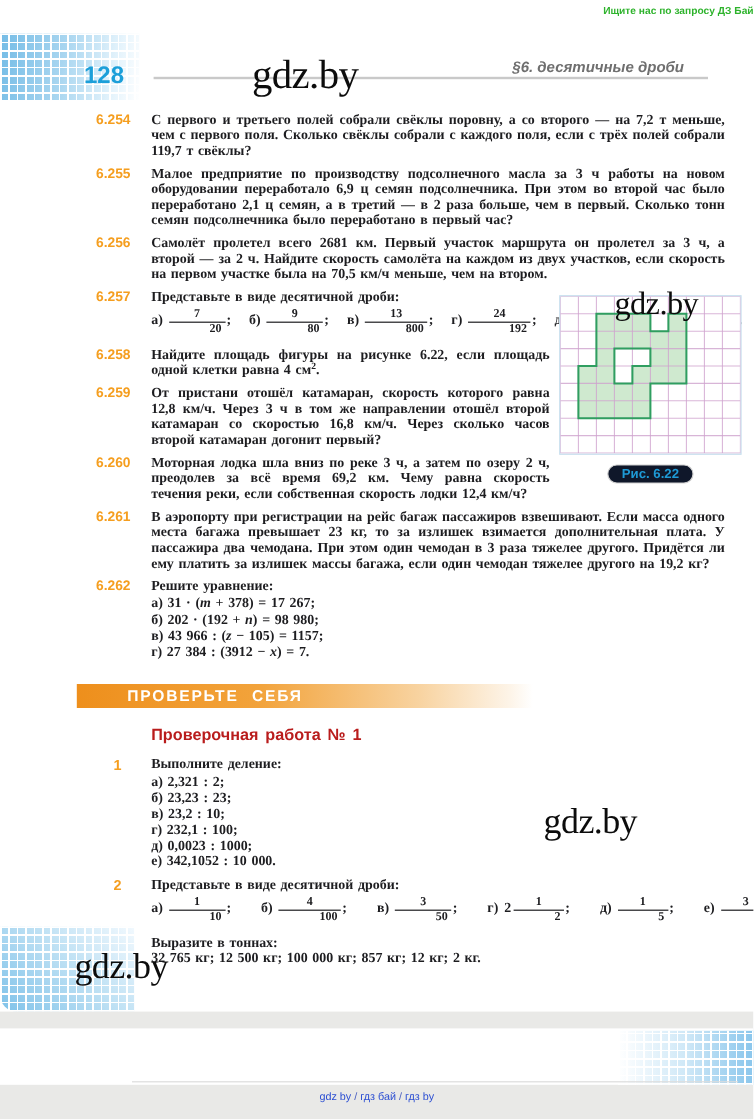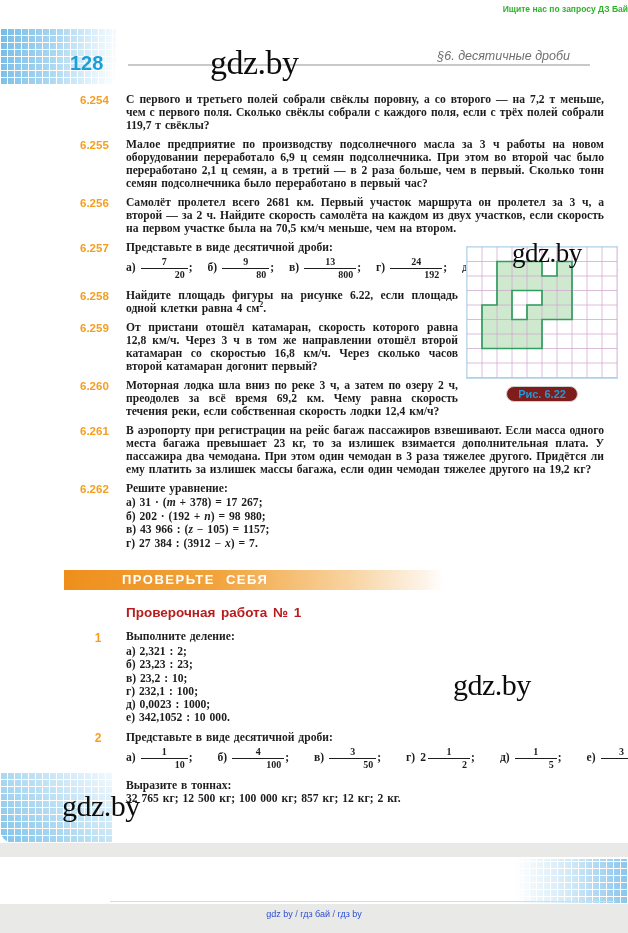--- a/index.html
+++ b/index.html
@@ -17,21 +17,21 @@
       --base:linear-gradient(100deg,#74bce6 0%,#a9d6f0 45%,#e6f4fc 82%,#ffffff 100%);}
   .pattern-bl{position:absolute;left:0;top:772px;width:112px;height:71px;border-bottom-left-radius:14px;
       --base:linear-gradient(45deg,#7fc2e9 0%,#bfe1f4 55%,#f2f9fe 100%);}
   .pattern-br{position:absolute;right:0;top:2px;width:113px;height:45px;
       --base:linear-gradient(90deg,#ffffff 0%,#cfe8f7 50%,#8ac6ec 100%);}
   
   .pagenum{position:absolute;left:70px;top:52px;font-family:"Liberation Sans",sans-serif;
            font-size:20px;font-weight:bold;color:#1c9fd9;z-index:2;}
   .chapter-rule{position:absolute;left:128px;top:64px;width:462px;height:2px;background:#c9c9c9;}
   .chapter-title{position:absolute;right:58px;top:49px;font-family:"Liberation Sans",sans-serif;
-           font-style:italic;font-weight:normal;font-size:12.5px;color:#6f6f6f;}
+           font-style:italic;font-weight:bold;font-size:12.5px;color:#6f6f6f;}
   
   .wm{position:absolute;font-family:Liberation Serif, serif;color:#0c0c0c;z-index:6;
       pointer-events:none;letter-spacing:-0.5px;}
   .wm1{left:210px;top:44px;font-size:34px;}
   .wm2{left:512px;top:238px;font-size:27px;}
   .wm3{left:453px;top:668px;font-size:30px;}
   .wm4{left:62px;top:789px;font-size:30px;}
   
   .content{position:absolute;left:4px;top:90px;width:628px;padding:3px 28px 0 76px;box-sizing:border-box;}
   .problem{display:flex;margin-bottom:6px;}
@@ -52,27 +52,27 @@
   .fr-n{display:block;padding:0 3px 1px;border-bottom:1.1px solid #1d1d20;}
   .fr-d{display:block;padding:1px 3px 0;margin-left:31px;}
   .fr-sep{margin-left:1px;}
   
   .eq-list{margin-top:1px;text-align:left;}
   .eq-line{line-height:13.5px;}
   
   .figure{position:absolute;left:466px;top:246px;width:152px;z-index:3;text-align:center;}
   .fig-grid{display:inline-block;border:1px solid #c3dced;background:#fff;line-height:0;}
   .fig-label{display:inline-block;margin-top:4px;border:1.5px solid #cfcfcf;border-radius:9px;
-      padding:1px 11px;background:#7f1d1d;font-family:"Liberation Sans",sans-serif;
+      padding:1px 11px;background:#0f172a;font-family:"Liberation Sans",sans-serif;
       font-weight:bold;font-size:11px;color:#1e9ad6;}
   
   .selfcheck-bar{margin:20px 160px 0 -16px;height:20px;line-height:20px;
       background:linear-gradient(to right,#ee8f1c 0%,#f2a33b 40%,#f8d3a0 75%,#fdf4e8 95%,#ffffff 100%);
       color:#fff;font-family:"Liberation Sans",sans-serif;font-weight:bold;font-size:13px;
-      letter-spacing:1.5px;word-spacing:6px;padding-left:58px;}
+      letter-spacing:1.5px;word-spacing:6px;padding-left:42px;}
   .check-title{margin:15px 0 10px 46px;font-family:"Liberation Sans",sans-serif;font-weight:bold;
       font-size:13.5px;color:#b91c1c;word-spacing:2px;}
   .dcols{display:flex;margin-top:2px;text-align:left;flex-direction:column;}
   .dcol{line-height:13.3px;}
   .dcol:first-child{width:123px;}
   
   .band-gray{position:absolute;left:0;top:843px;width:628px;height:90px;background:#e9e9e7;}
   .next-page{position:absolute;left:0;top:857px;width:628px;height:47px;background:#ffffff;}
   .next-rule{position:absolute;left:110px;top:44px;width:505px;height:1px;background:#dcdcdc;}
   .footer{position:absolute;left:0;top:909px;width:100%;text-align:center;

